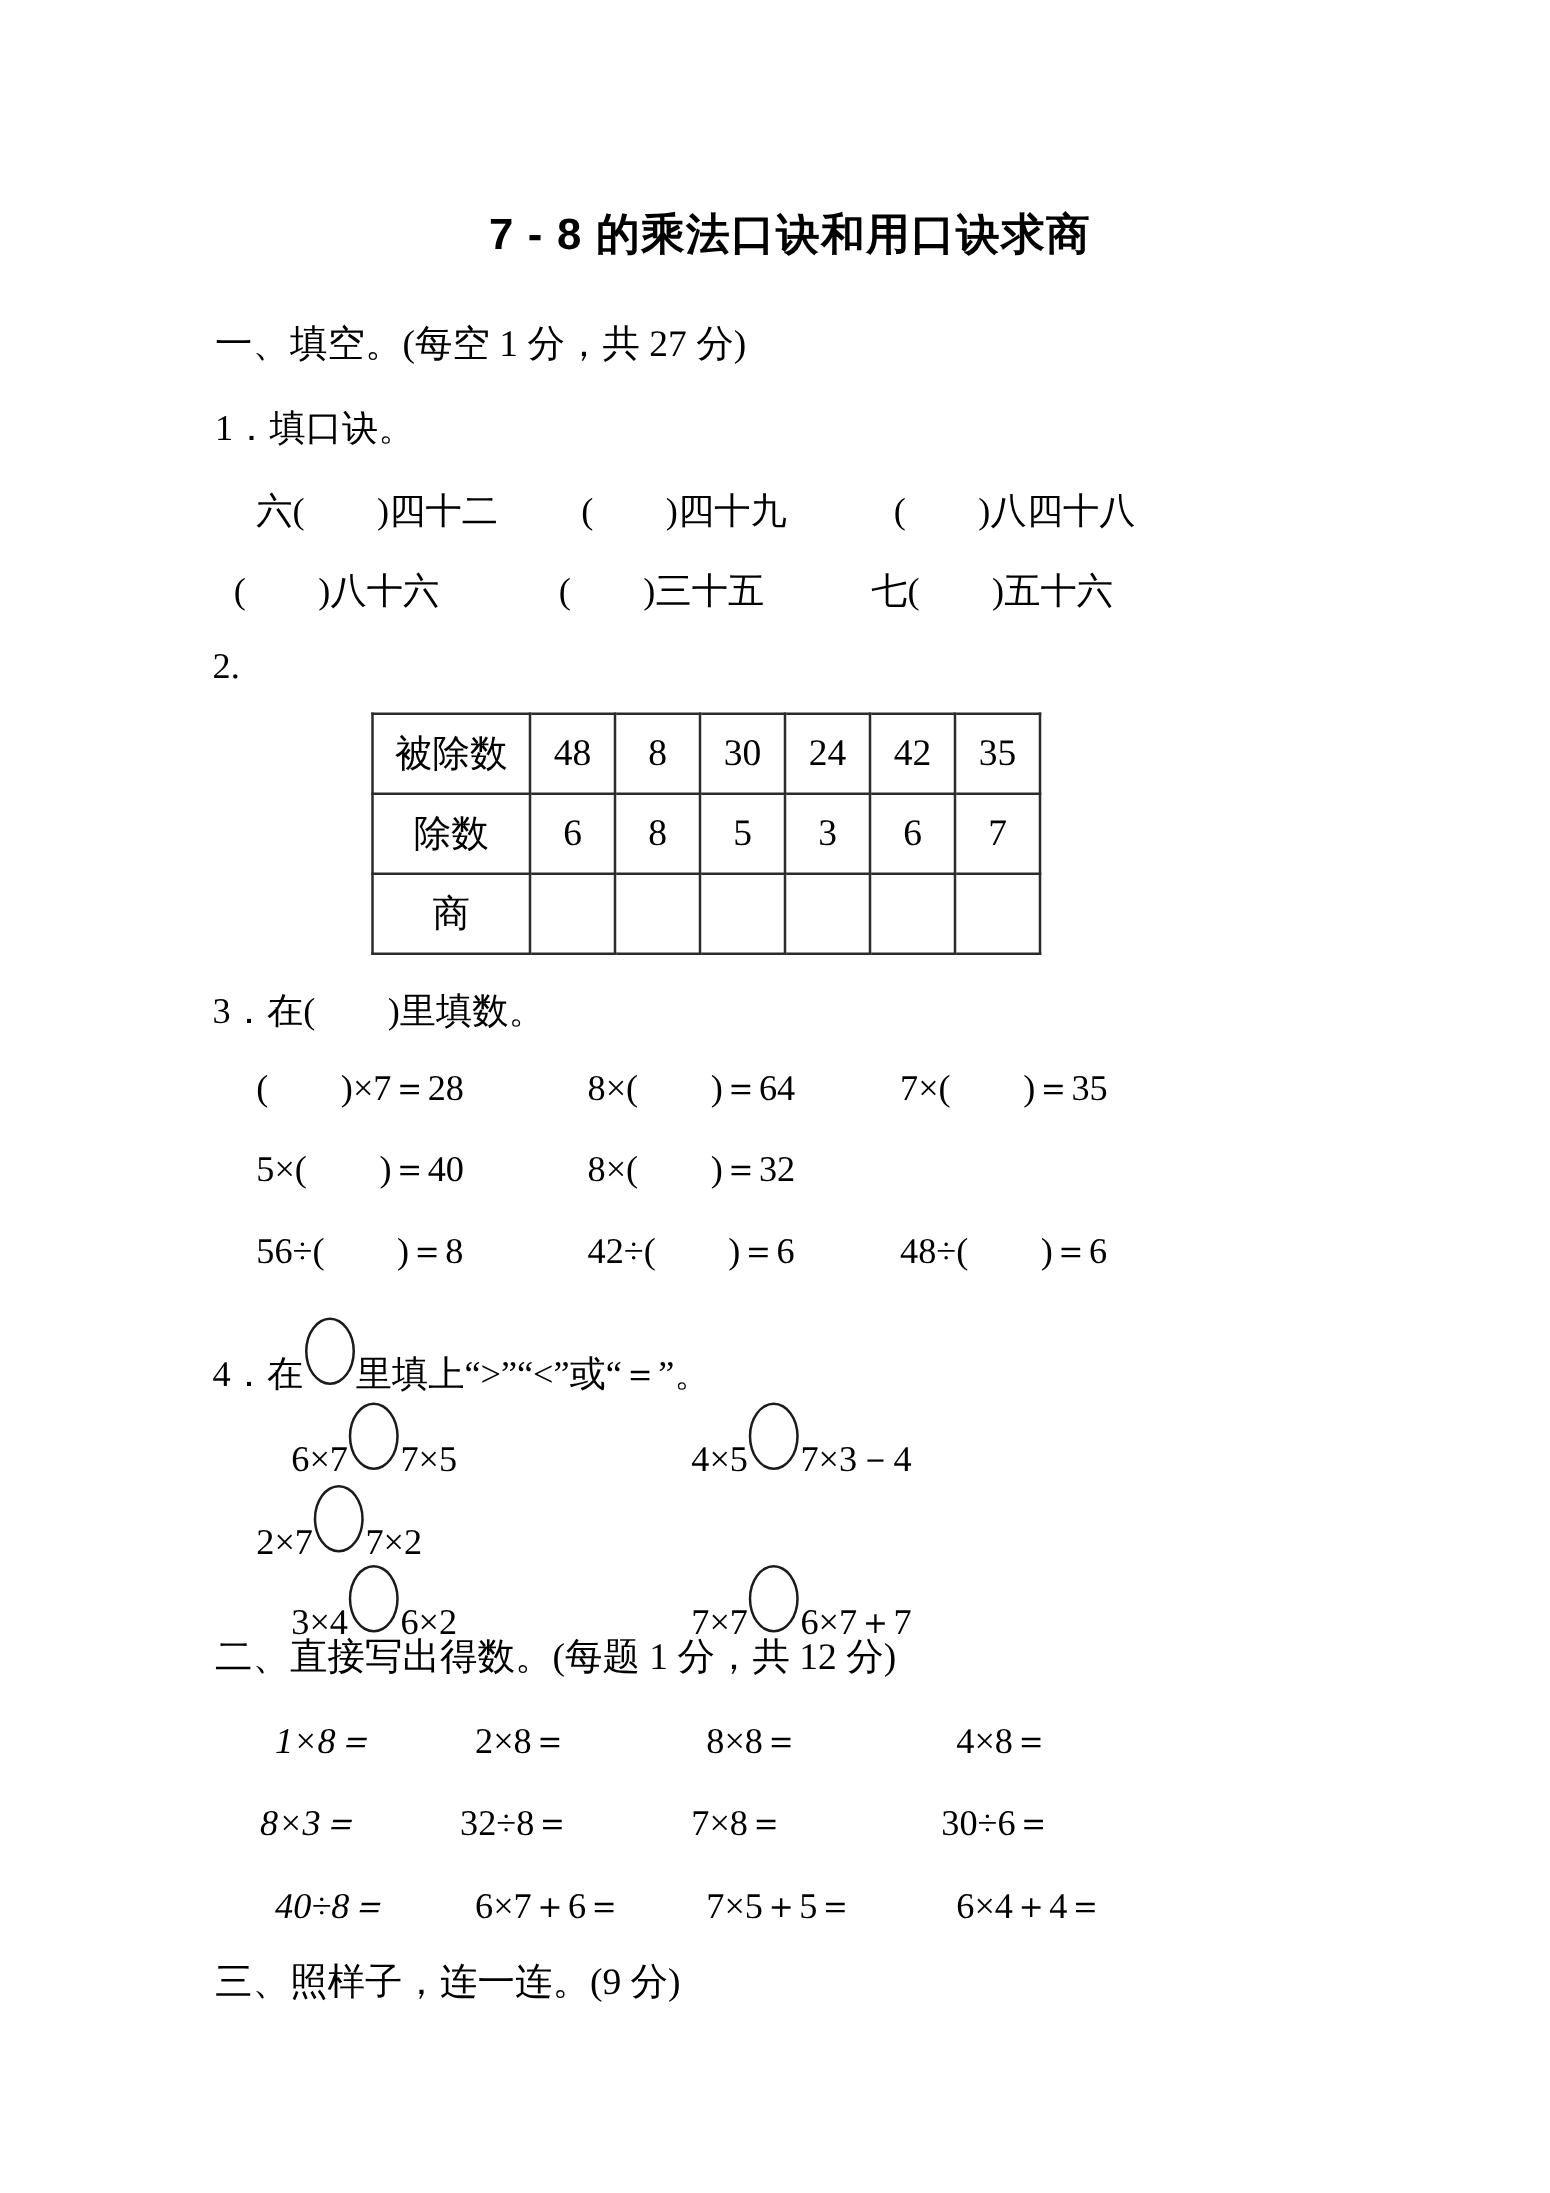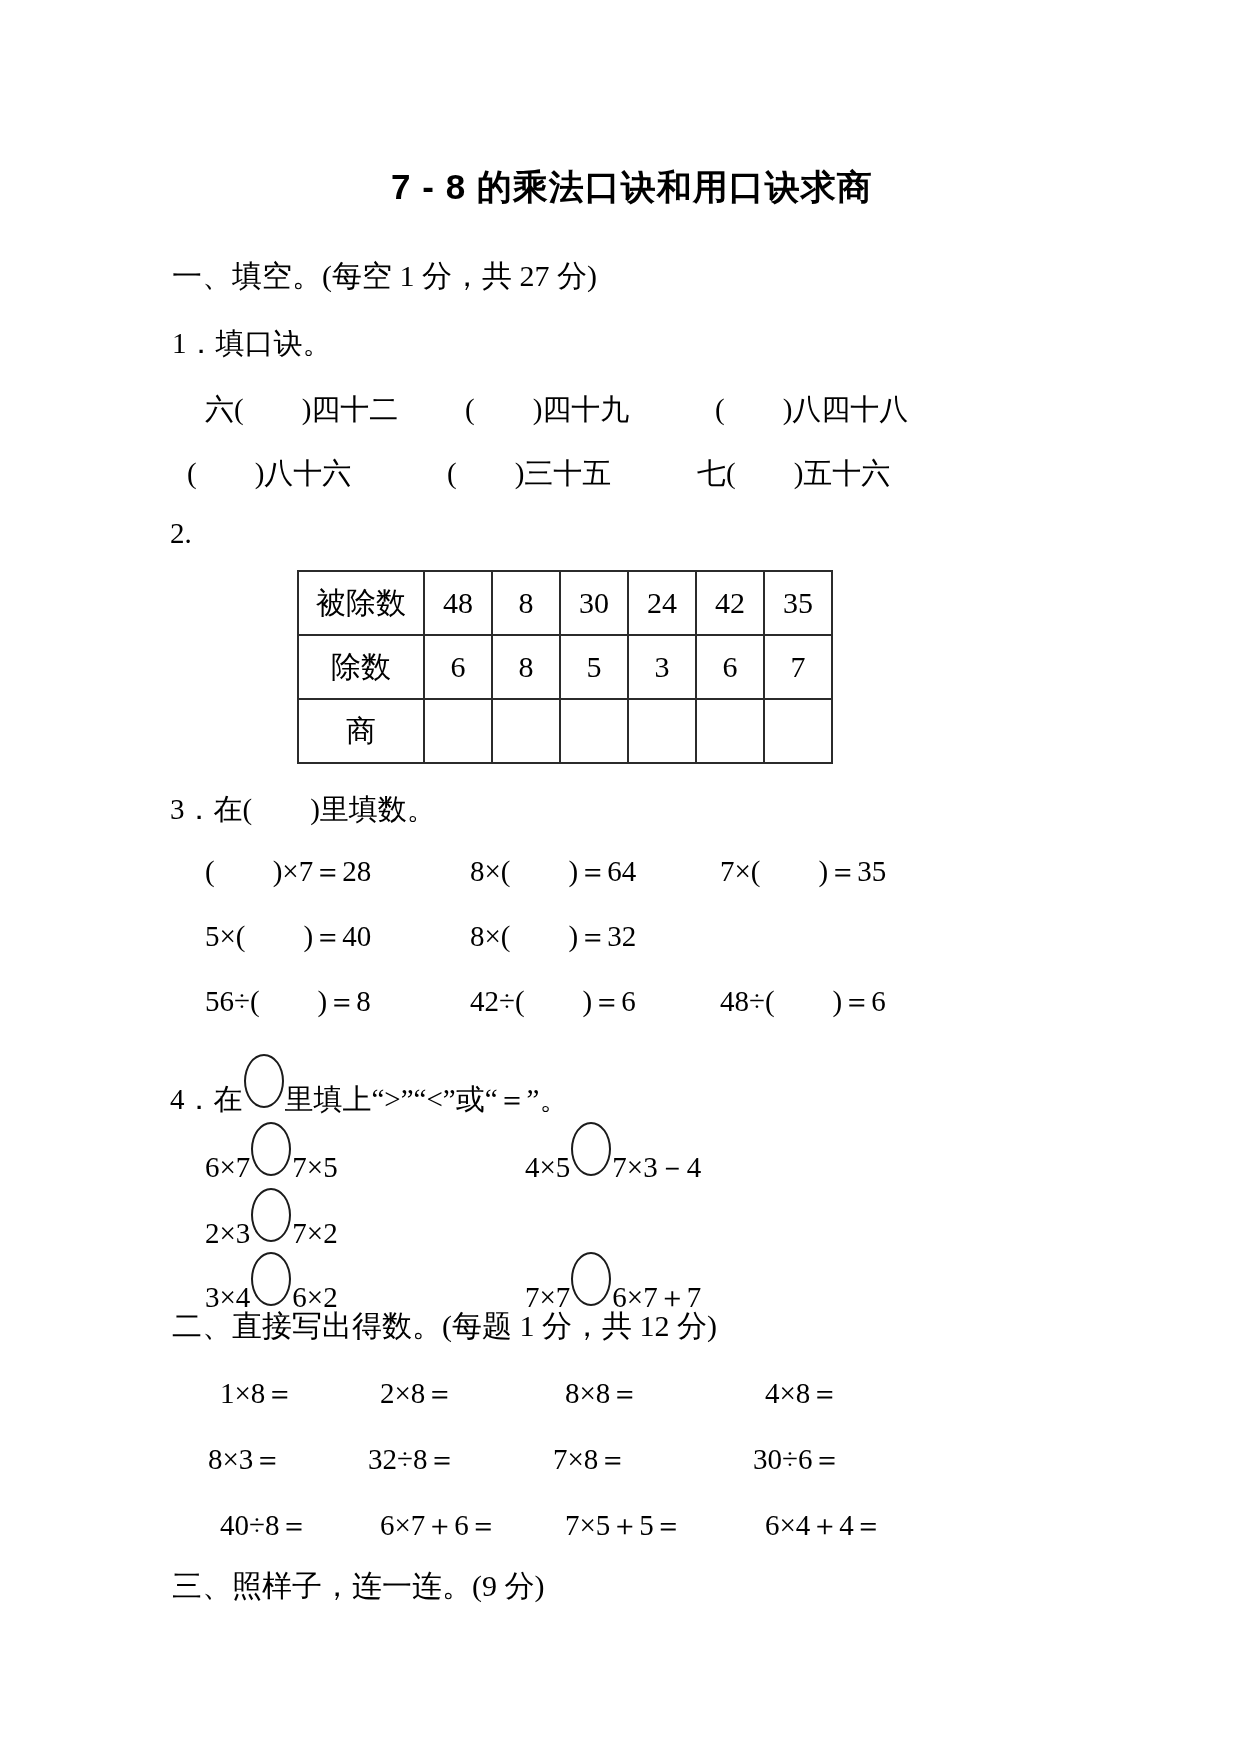--- a/index.html
+++ b/index.html
@@ -30,22 +30,22 @@
     font-weight: bold;
     font-size: 35px;
     letter-spacing: 1px;
     margin: 12px;
   }
   .heading { font-size: 30px; }
   .cols { display: flex; }
   .w260 { width: 260px; }
   .w250 { width: 250px; }
   .w265 { width: 265px; }
-  .w320 { width: 320px; }
-  .w160 { width: 160px; }
+  .w320 { width: 320px; margin-left: 28px; }
+  .w160 { width: 160px; font-style: italic; }
   .w185 { width: 185px; }
   .w200 { width: 200px; }
   table.qtable {
     position: absolute;
     top: 570px;
     left: 297px;
     border-collapse: collapse;
   }
   table.qtable td {
     border: 2px solid #2b2b2b;
@@ -148,21 +148,21 @@
   <div class="abs" style="top:1054px; left:170px;">
     <span>4．在</span><span class="circle"></span><span>里填上“&gt;”“&lt;”或“＝”。</span>
   </div>
 
   <div class="abs cols" style="top:1122px; left:205px;">
     <span class="w320 cmp"><span class="expr">6×7</span><span class="circle"></span><span class="expr">7×5</span></span>
     <span class="cmp"><span class="expr">4×5</span><span class="circle"></span><span class="expr">7×3－4</span></span>
   </div>
 
   <div class="abs cols" style="top:1188px; left:205px;">
-    <span class="cmp"><span class="expr">2×3</span><span class="circle"></span><span class="expr">7×2</span></span>
+    <span class="cmp"><span class="expr">2×7</span><span class="circle"></span><span class="expr">7×2</span></span>
   </div>
 
   <div class="abs cols" style="top:1252px; left:205px;">
     <span class="w320 cmp"><span class="expr">3×4</span><span class="circle"></span><span class="expr">6×2</span></span>
     <span class="cmp"><span class="expr">7×7</span><span class="circle"></span><span class="expr">6×7＋7</span></span>
   </div>
 
   <div class="abs heading" style="top:1308px; left:172px;">二、直接写出得数。(每题 1 分，共 12 分)</div>
 
   <div class="abs cols" style="top:1376px; left:220px;">

